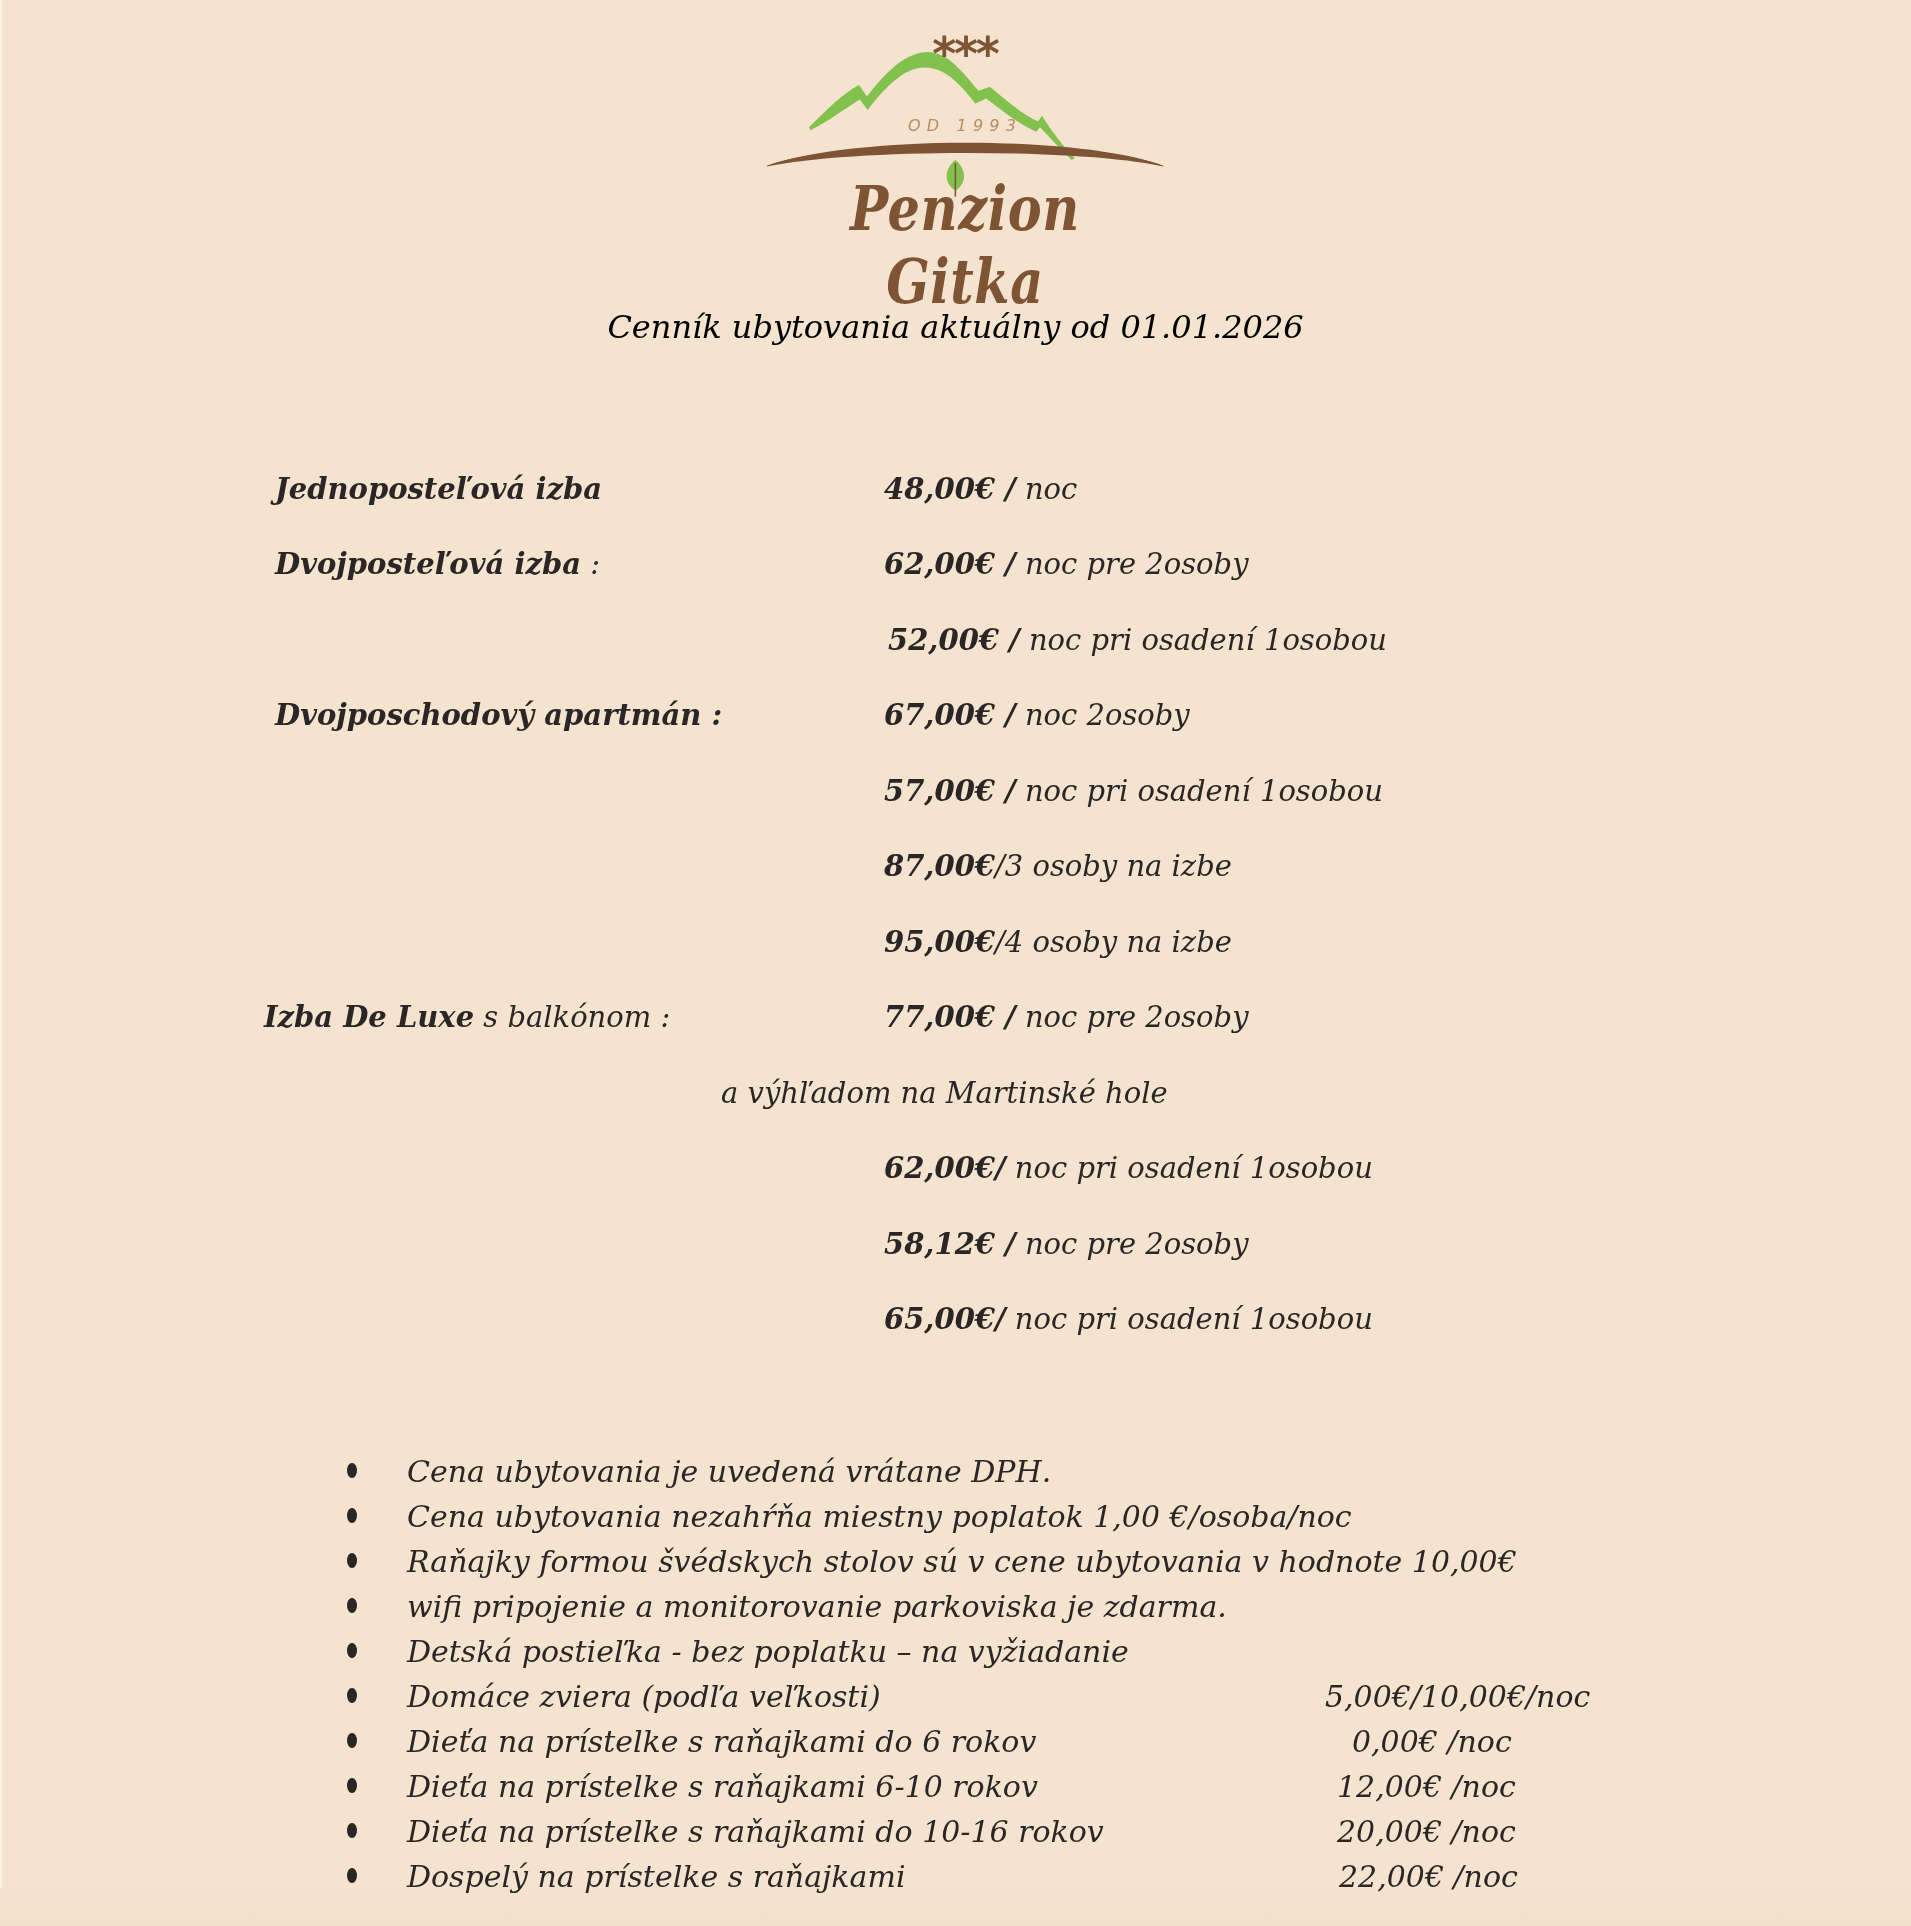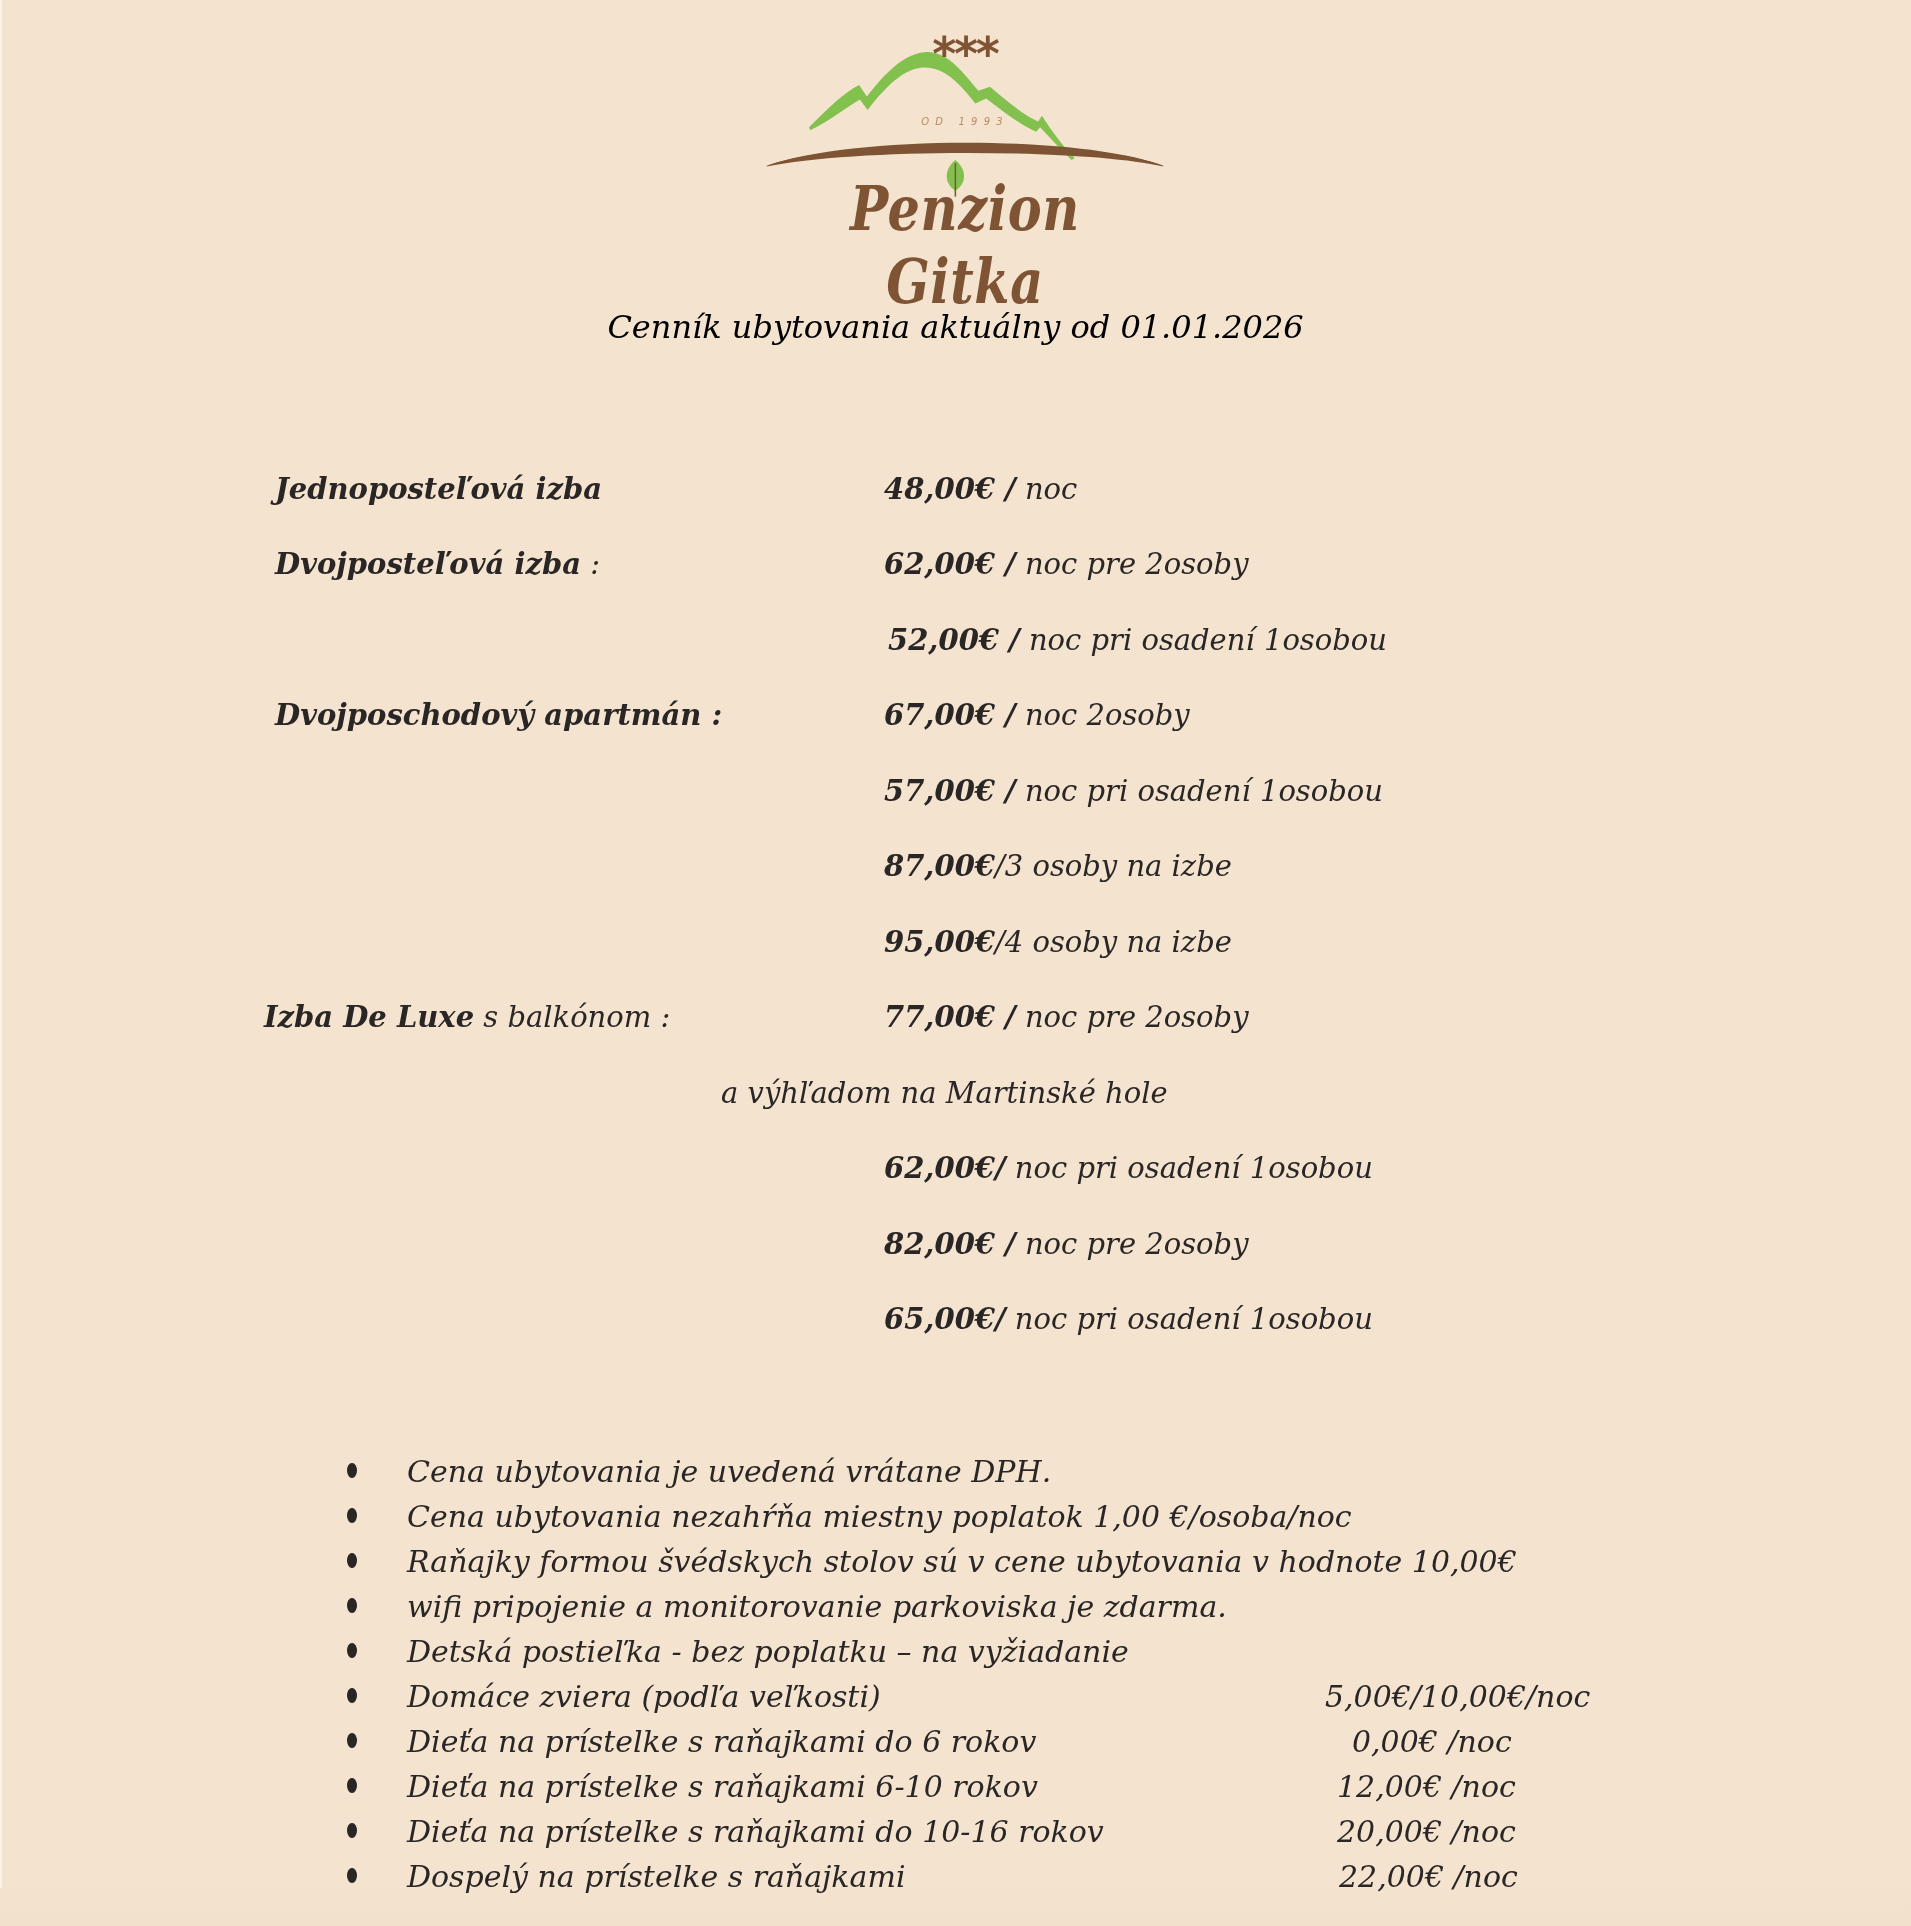--- a/index.html
+++ b/index.html
@@ -15,21 +15,21 @@
   .logo { position: absolute; left: 755px; top: 31px; width: 420px; height: 231px; }
   .logo svg { width: 100%; height: 100%; }
   .logo-name {
     position: absolute; left: 0; right: 0; top: 141px; text-align: center;
     font-family: "DejaVu Serif", serif; font-style: italic; font-weight: bold;
     font-size: 62px; color: #7E5434; letter-spacing: 0.8px;
     transform: scaleX(0.82);
   }
   .logo-since {
     position: absolute; left: 0; right: 0; top: 85px; text-align: center;
-    font-family: "DejaVu Sans", sans-serif; font-style: italic; font-size: 10px;
+    font-family: "DejaVu Sans", sans-serif; font-style: italic; font-size: 16px;
     color: #B98A66; letter-spacing: 6.2px;
   }
   .logo-stars {
     position: absolute; left: 0; right: 0; top: 0px; text-align: center;
     font-family: "DejaVu Sans", sans-serif; font-weight: bold; font-size: 46px;
     color: #7E5434; letter-spacing: -2.3px; line-height: 1;
   }
 
   
   .headline {
@@ -111,21 +111,21 @@
     <span class="label" style="left:264px"><b>Izba De Luxe</b><span> s  balkónom :</span></span>
     <span class="price"><b>77,00€ /</b><span> noc pre 2osoby</span></span>
   </div>
   <div class="row" style="top:1076px">
     <span class="center-note">a  výhľadom na Martinské hole</span>
   </div>
   <div class="row" style="top:1151px">
     <span class="price"><b>62,00€/</b><span> noc pri osadení 1osobou</span></span>
   </div>
   <div class="row" style="top:1227px">
-    <span class="price"><b>82,00€ /</b><span> noc pre 2osoby</span></span>
+    <span class="price"><b>58,12€ /</b><span> noc pre 2osoby</span></span>
   </div>
   <div class="row" style="top:1302px">
     <span class="price"><b>65,00€/</b><span> noc pri osadení 1osobou</span></span>
   </div>
 </div>
 
 <div class="illustration">
   <svg viewBox="0 0 4961 2116" preserveAspectRatio="none">
     <defs>
       <linearGradient id="sky" x1="0" y1="0" x2="0" y2="1">

